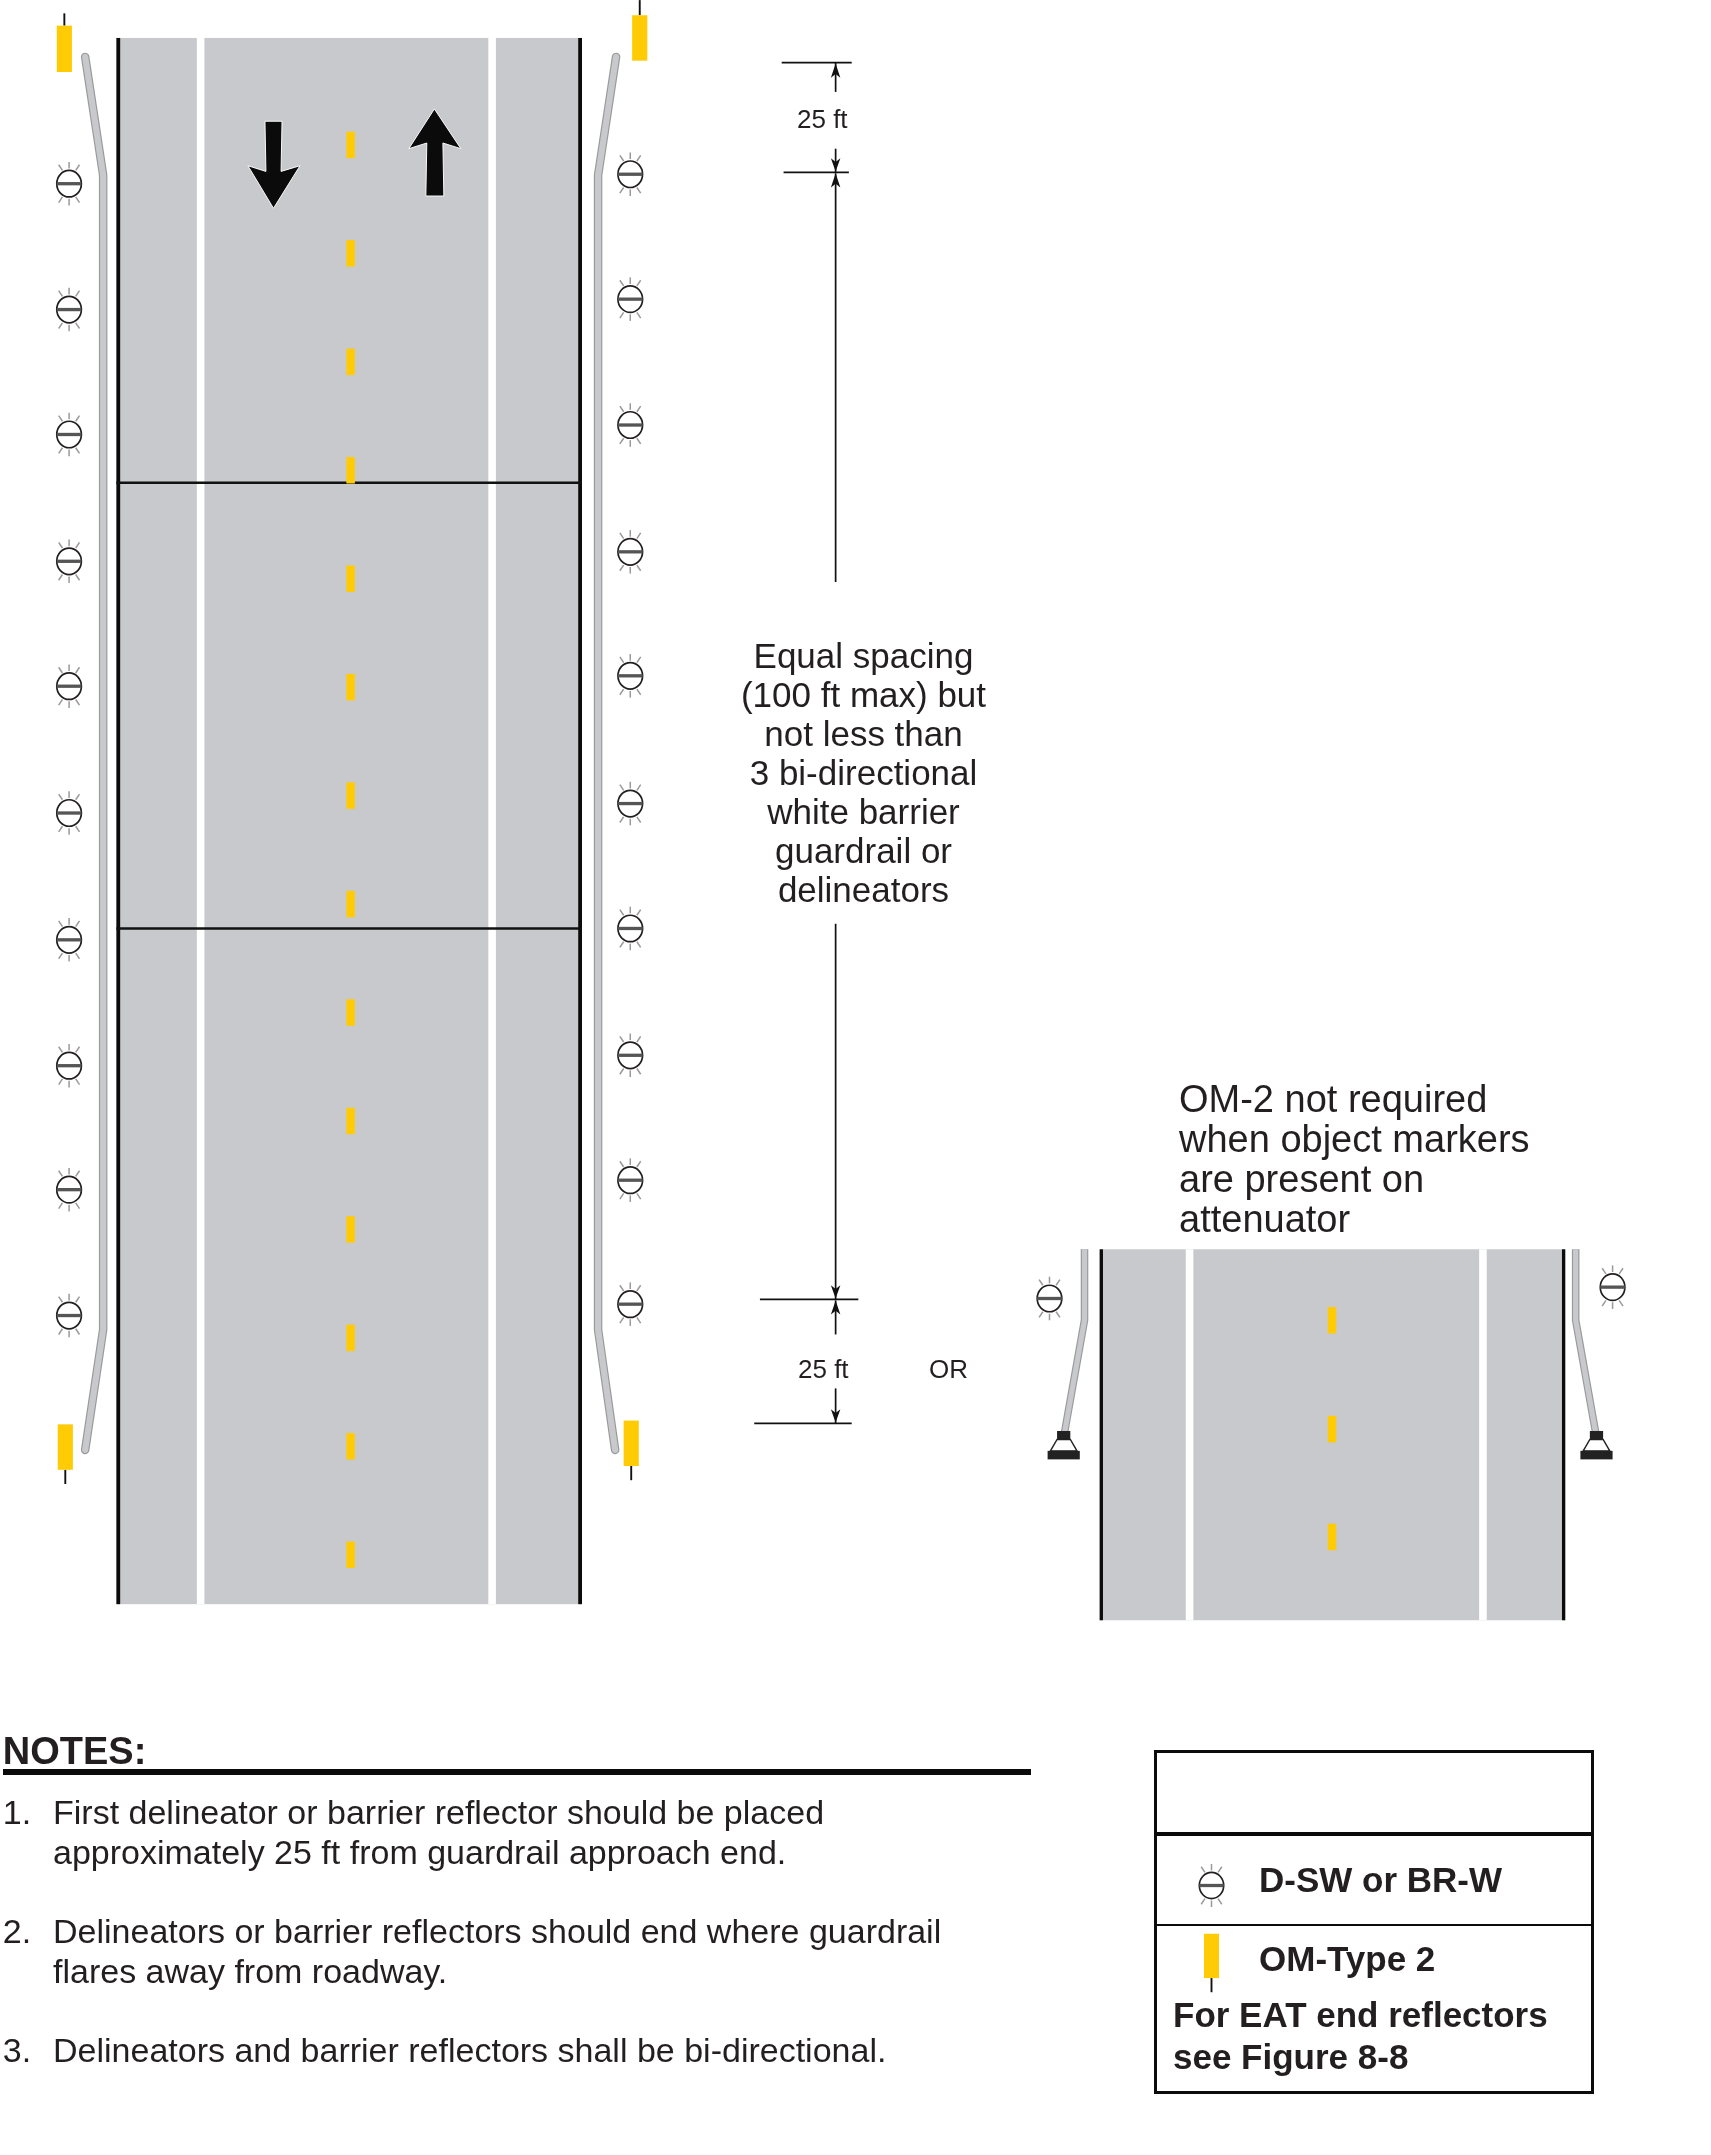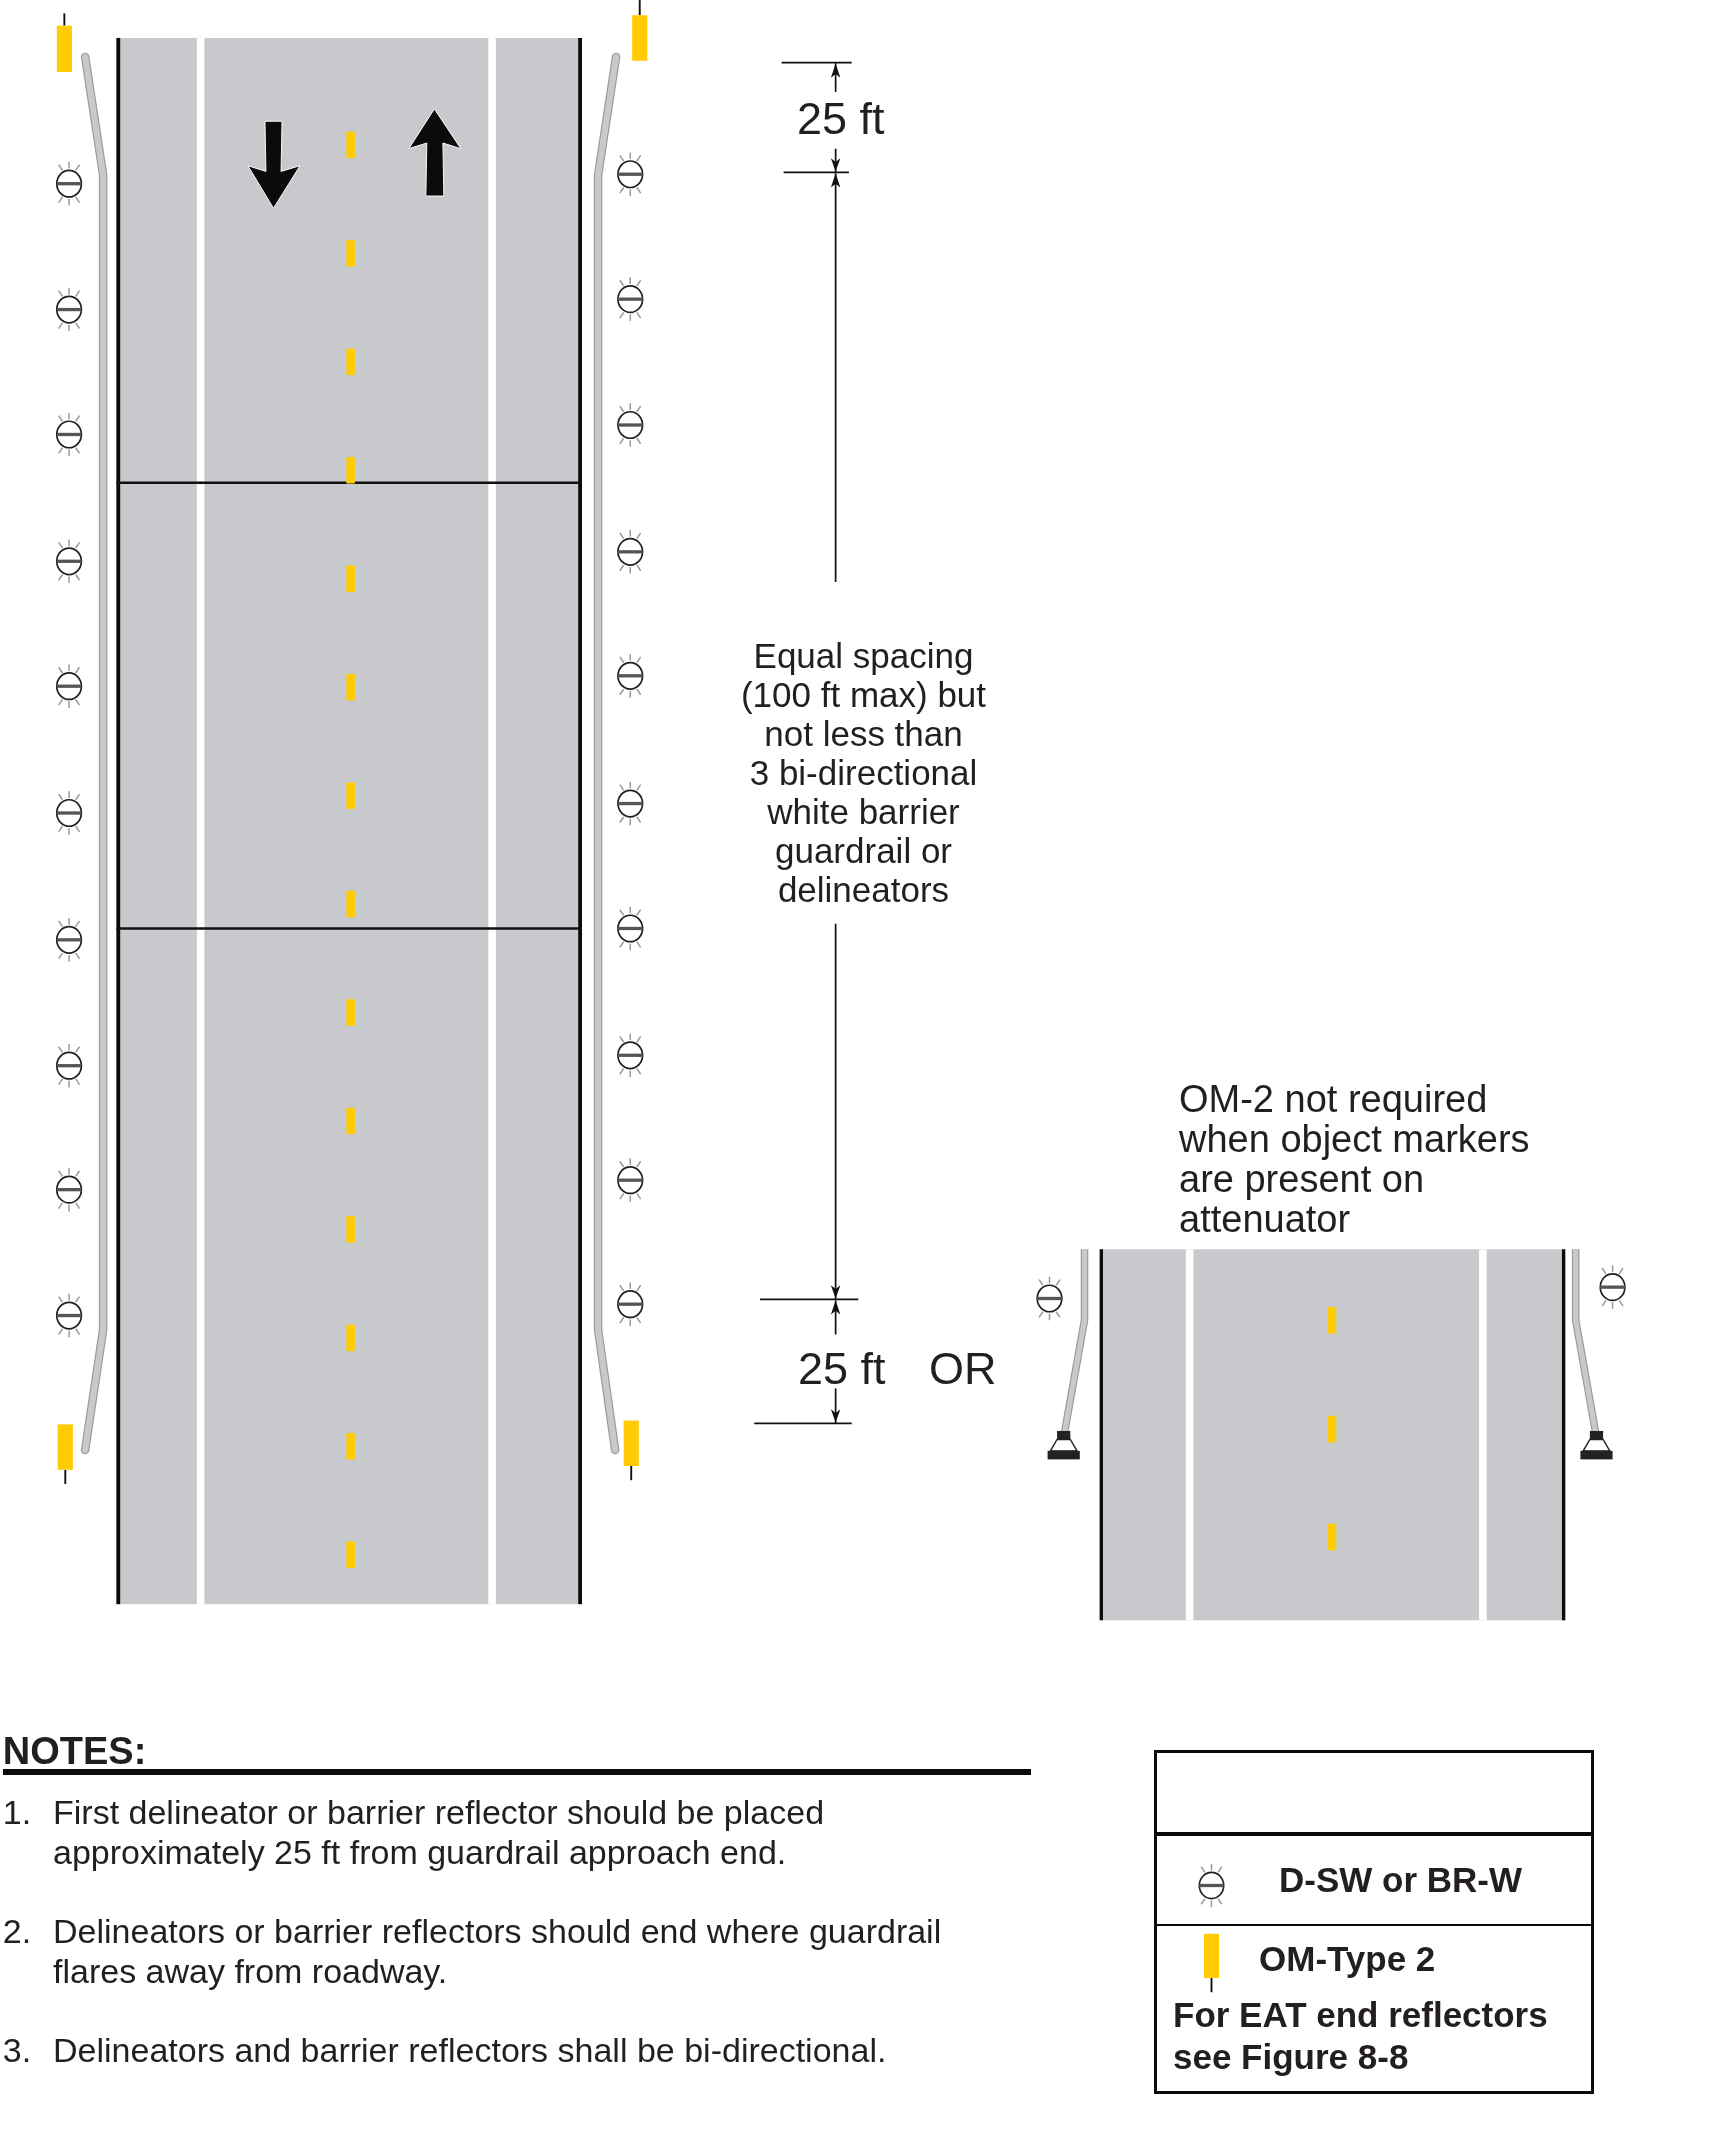--- a/index.html
+++ b/index.html
@@ -1,20 +1,20 @@
 <!DOCTYPE html>
 <html style="font-size:15px"><head>
 <meta charset="utf-8">
 <style>
   html, body { margin: 0; padding: 0; background: #ffffff; }
   body { width: 1711px; height: 2156px; position: relative; overflow: hidden;
          font-family: "Liberation Sans", sans-serif; color: #231f20; }
   #canvas { position: absolute; left: 0; top: 0; }
   .txt { position: absolute; font-family: "Liberation Sans", sans-serif; color: #231f20; white-space: nowrap; }
-  .dim-label { font-size: 45px; line-height: 38px; }
+  .dim-label { font-size: 26px; line-height: 38px; }
   .center-note { position: absolute; left: 700px; top: 636px; width: 327px; text-align: center;
                  font-size: 35px; line-height: 39px; color: #231f20; }
   .center-note div { white-space: nowrap; }
   .om-note { position: absolute; left: 1179px; top: 1068px; font-size: 38px; line-height: 40px; margin-top: 11px; }
   .om-note div { white-space: nowrap; }
   .notes-title { position: absolute; left: 2.8px; top: 1730px; font-size: 38px; font-weight: bold; line-height: 42px; }
   .notes-rule { position: absolute; left: 2.8px; top: 1769px; width: 1028px; height: 5.7px; background: #0b0b0b; }
   .note { position: absolute; left: 0; font-size: 34px; line-height: 40px; }
   .note .num { position: absolute; left: 2.8px; top: 0; }
   .note .body { position: absolute; left: 53px; top: 0; }
@@ -202,21 +202,21 @@
         <div>Delineators and barrier reflectors shall be bi-directional.</div>
       </div>
     </div>
   </div>
 
 <div class="legend">
   <div class="legend-div1"></div>
   <svg class="legend-icon" style="left:32px; top:102px;" width="45" height="61" viewBox="-24 -32 48 64">
     <use href="#delin"></use>
   </svg>
-  <div class="legend-label" style="left:102px; top:107px;margin-left:20px;">D-SW or BR-W</div>
+  <div class="legend-label" style="left:102px; top:107px;">D-SW or BR-W</div>
   <div class="legend-div2"></div>
   <svg class="legend-icon" style="left:43px; top:177px;" width="23" height="66" viewBox="0 0 24 70">
     <rect x="4" y="4" width="16" height="47" fill="#ffcb05"></rect>
     <line x1="12" y1="51" x2="12" y2="66" stroke="#111" stroke-width="2"></line>
   </svg>
   <div class="legend-label" style="left:102px; top:186px;">OM-Type 2</div>
   <div class="legend-label" style="left:16px; top:242px;">For  EAT end reflectors</div>
   <div class="legend-label" style="left:16px; top:284px;">see Figure 8-8</div>
 </div>
 

